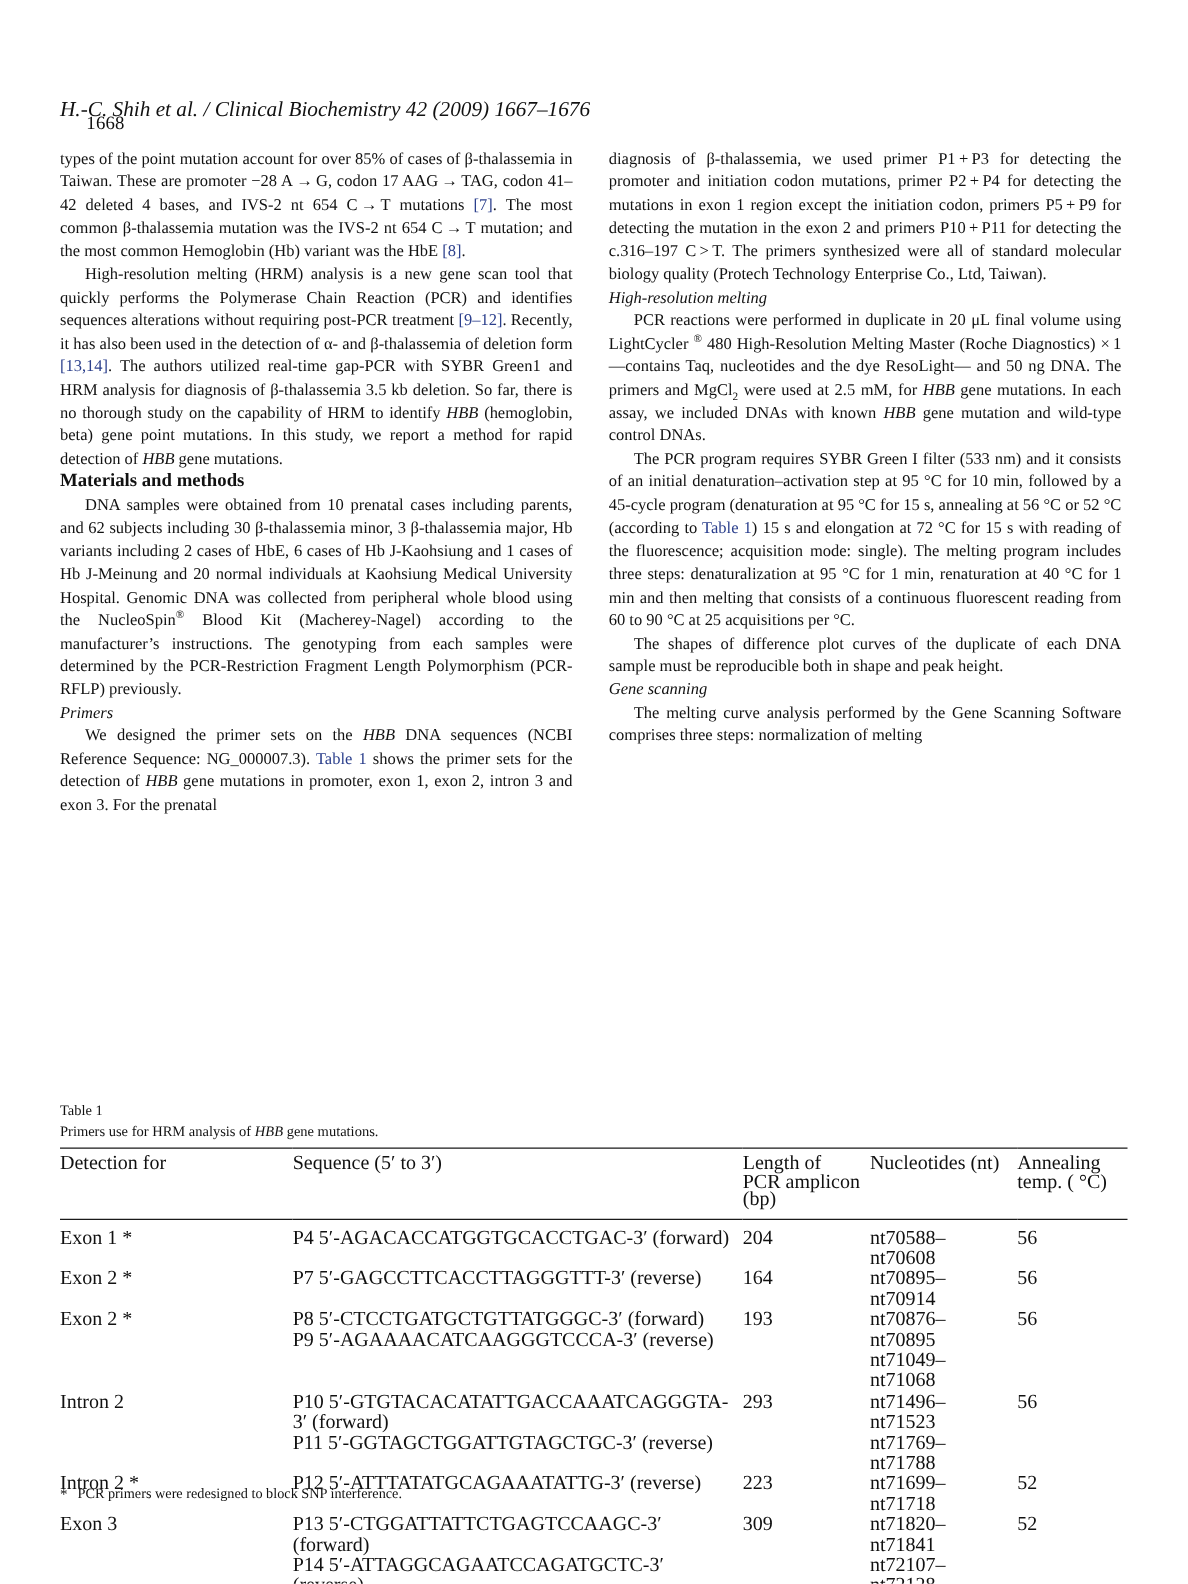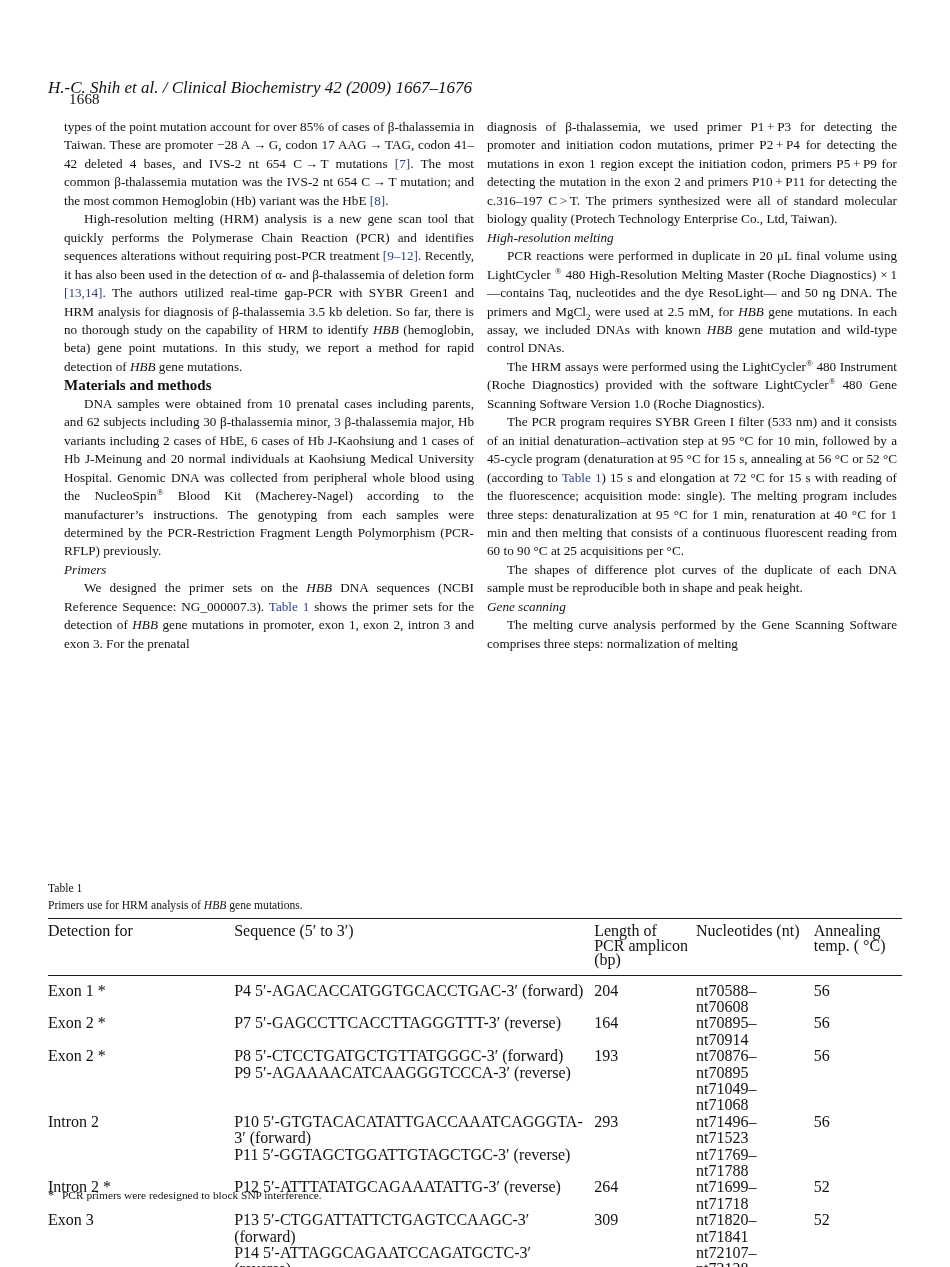--- a/index.html
+++ b/index.html
@@ -50,21 +50,21 @@
   
   .col {
     position: absolute;
     top: 118px;
     width: 410px;
     font-size: 13.2px;
     line-height: 18.45px;
     text-align: justify;
     text-justify: inter-word;
   }
-  .col-left  { left: 64px; }
+  .col-left  { left: 48px; }
   .col-right { left: 487px; }
 
   .col p {
     margin: 0;
     text-indent: 20px;
   }
   .col p.noindent { text-indent: 0; }
 
   h2.sec {
     margin: 0;
@@ -179,21 +179,20 @@
   </div>
 
   <div class="col col-right">
 
     <p class="noindent">diagnosis of β-thalassemia, we used primer P1 + P3 for detecting the promoter and initiation codon mutations, primer P2 + P4 for detecting the mutations in exon 1 region except the initiation codon, primers P5 + P9 for detecting the mutation in the exon 2 and primers P10 + P11 for detecting the c.316–197 C &gt; T. The primers synthesized were all of standard molecular biology quality (Protech Technology Enterprise Co., Ltd, Taiwan).</p>
 
     <h3 class="sub gap-before">High-resolution melting</h3>
 
     <p class="gap-before"><span>PCR reactions were performed in duplicate in 20 μL final volume using LightCycler </span><sup>®</sup><span> 480 High-Resolution Melting Master (Roche Diagnostics) × 1—contains Taq, nucleotides and the dye ResoLight— and 50 ng DNA. The primers and MgCl</span><sub>2</sub><span> were used at 2.5 mM, for </span><i>HBB</i><span> gene mutations. In each assay, we included DNAs with known </span><i>HBB</i><span> gene mutation and wild-type control DNAs.</span></p>
 
-    <p><span>The HRM assays were performed using the LightCycler</span><sup>®</sup><span> 480 Instrument (Roche Diagnostics) provided with the software LightCycler</span><sup>®</sup><span> 480 Gene Scanning Software Version 1.0 (Roche Diagnostics).</span></p>
 
     <p><span>The PCR program requires SYBR Green I filter (533 nm) and it consists of an initial denaturation–activation step at 95 °C for 10 min, followed by a 45-cycle program (denaturation at 95 °C for 15 s, annealing at 56 °C or 52 °C (according to </span><span class="ref">Table 1</span><span>) 15 s and elongation at 72 °C for 15 s with reading of the fluorescence; acquisition mode: single). The melting program includes three steps: denaturalization at 95 °C for 1 min, renaturation at 40 °C for 1 min and then melting that consists of a continuous fluorescent reading from 60 to 90 °C at 25 acquisitions per °C.</span></p>
 
     <p>The shapes of difference plot curves of the duplicate of each DNA sample must be reproducible both in shape and peak height.</p>
 
     <h3 class="sub gap-before">Gene scanning</h3>
 
     <p class="gap-before">The melting curve analysis performed by the Gene Scanning Software comprises three steps: normalization of melting</p>
 
   </div>
@@ -262,21 +261,21 @@
               <div>nt71496–nt71523</div>
               <div>nt71769–nt71788</div>
             </td>
             <td class="c-tmp">56</td>
           </tr>
           <tr>
             <td class="c-det">Intron 2 *</td>
             <td class="c-seq">
               <div>P12 5′-ATTTATATGCAGAAATATTG-3′ (reverse)</div>
             </td>
-            <td class="c-len">264</td>
+            <td class="c-len">223</td>
             <td class="c-nt">
               <div>nt71699–nt71718</div>
             </td>
             <td class="c-tmp">52</td>
           </tr>
           <tr class="last">
             <td class="c-det">Exon 3</td>
             <td class="c-seq">
               <div>P13 5′-CTGGATTATTCTGAGTCCAAGC-3′(forward)</div>
               <div>P14 5′-ATTAGGCAGAATCCAGATGCTC-3′ (reverse)</div>

